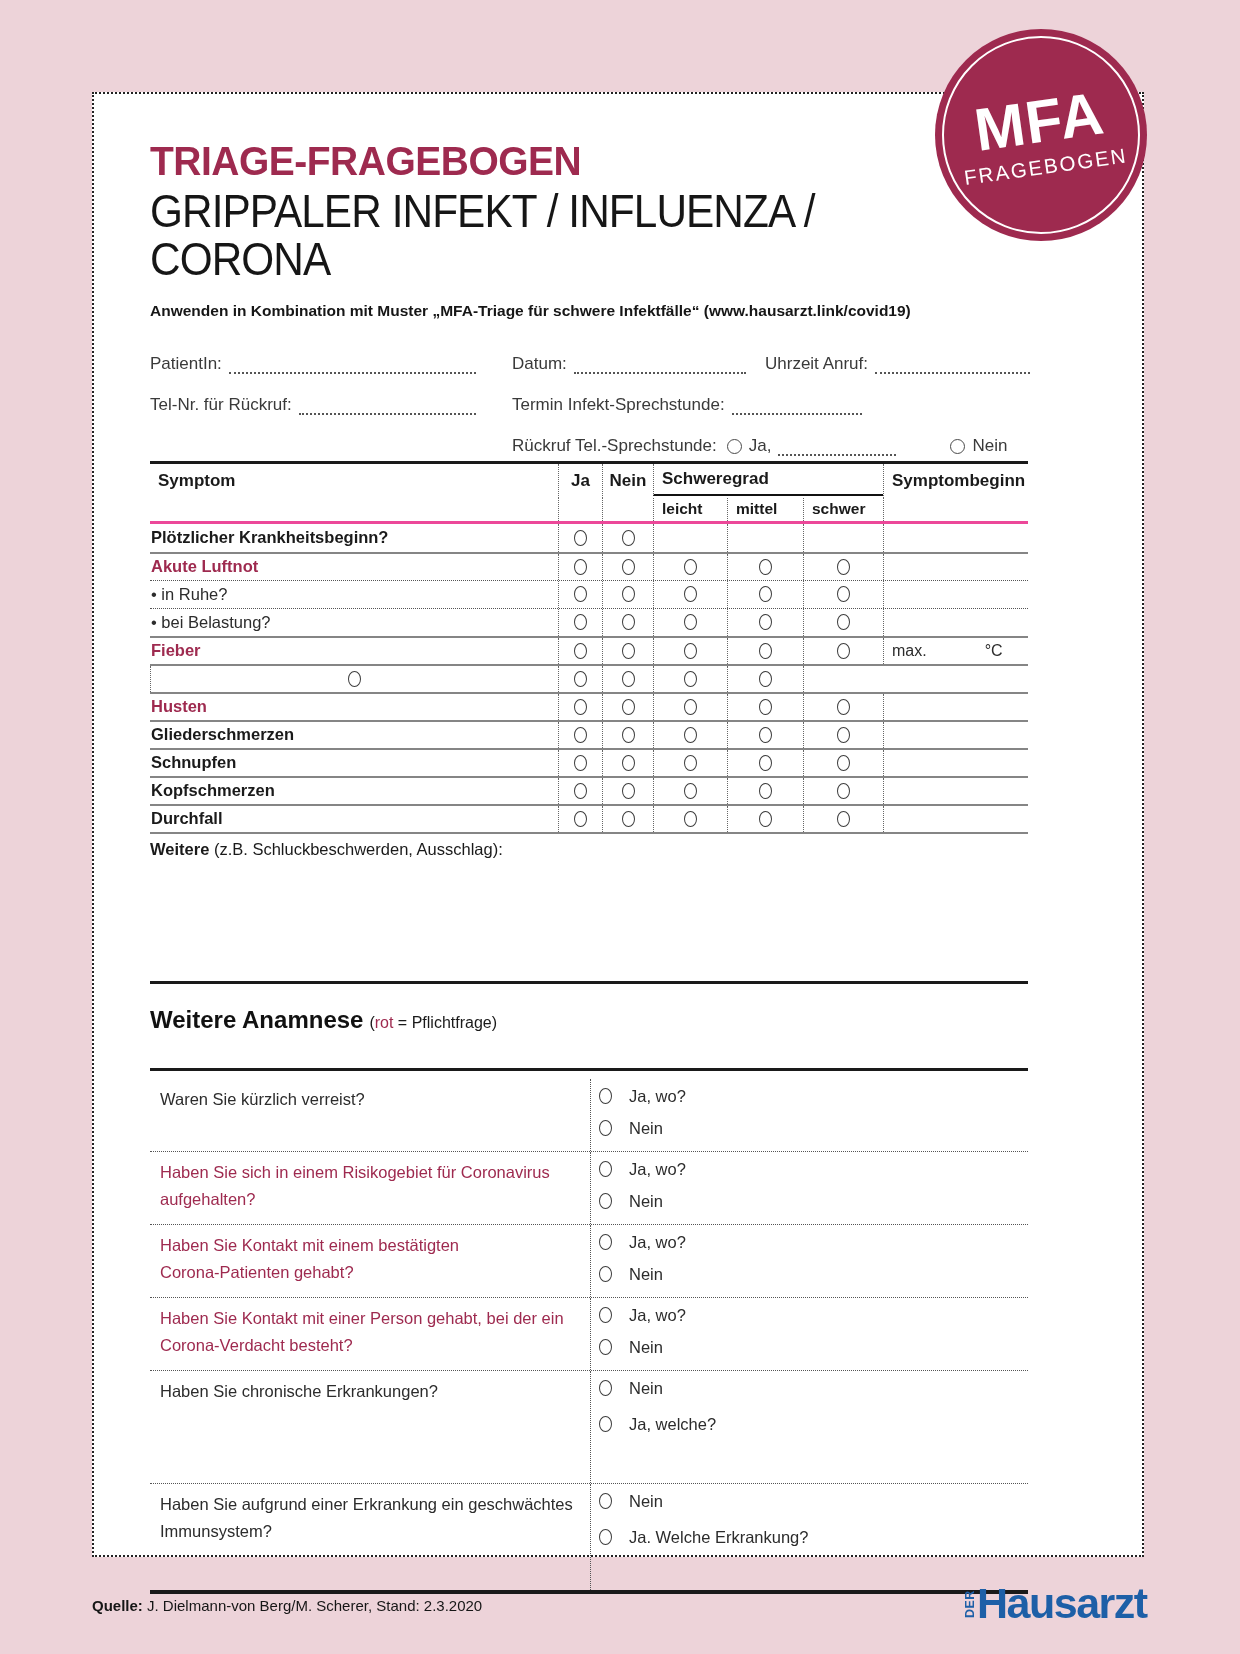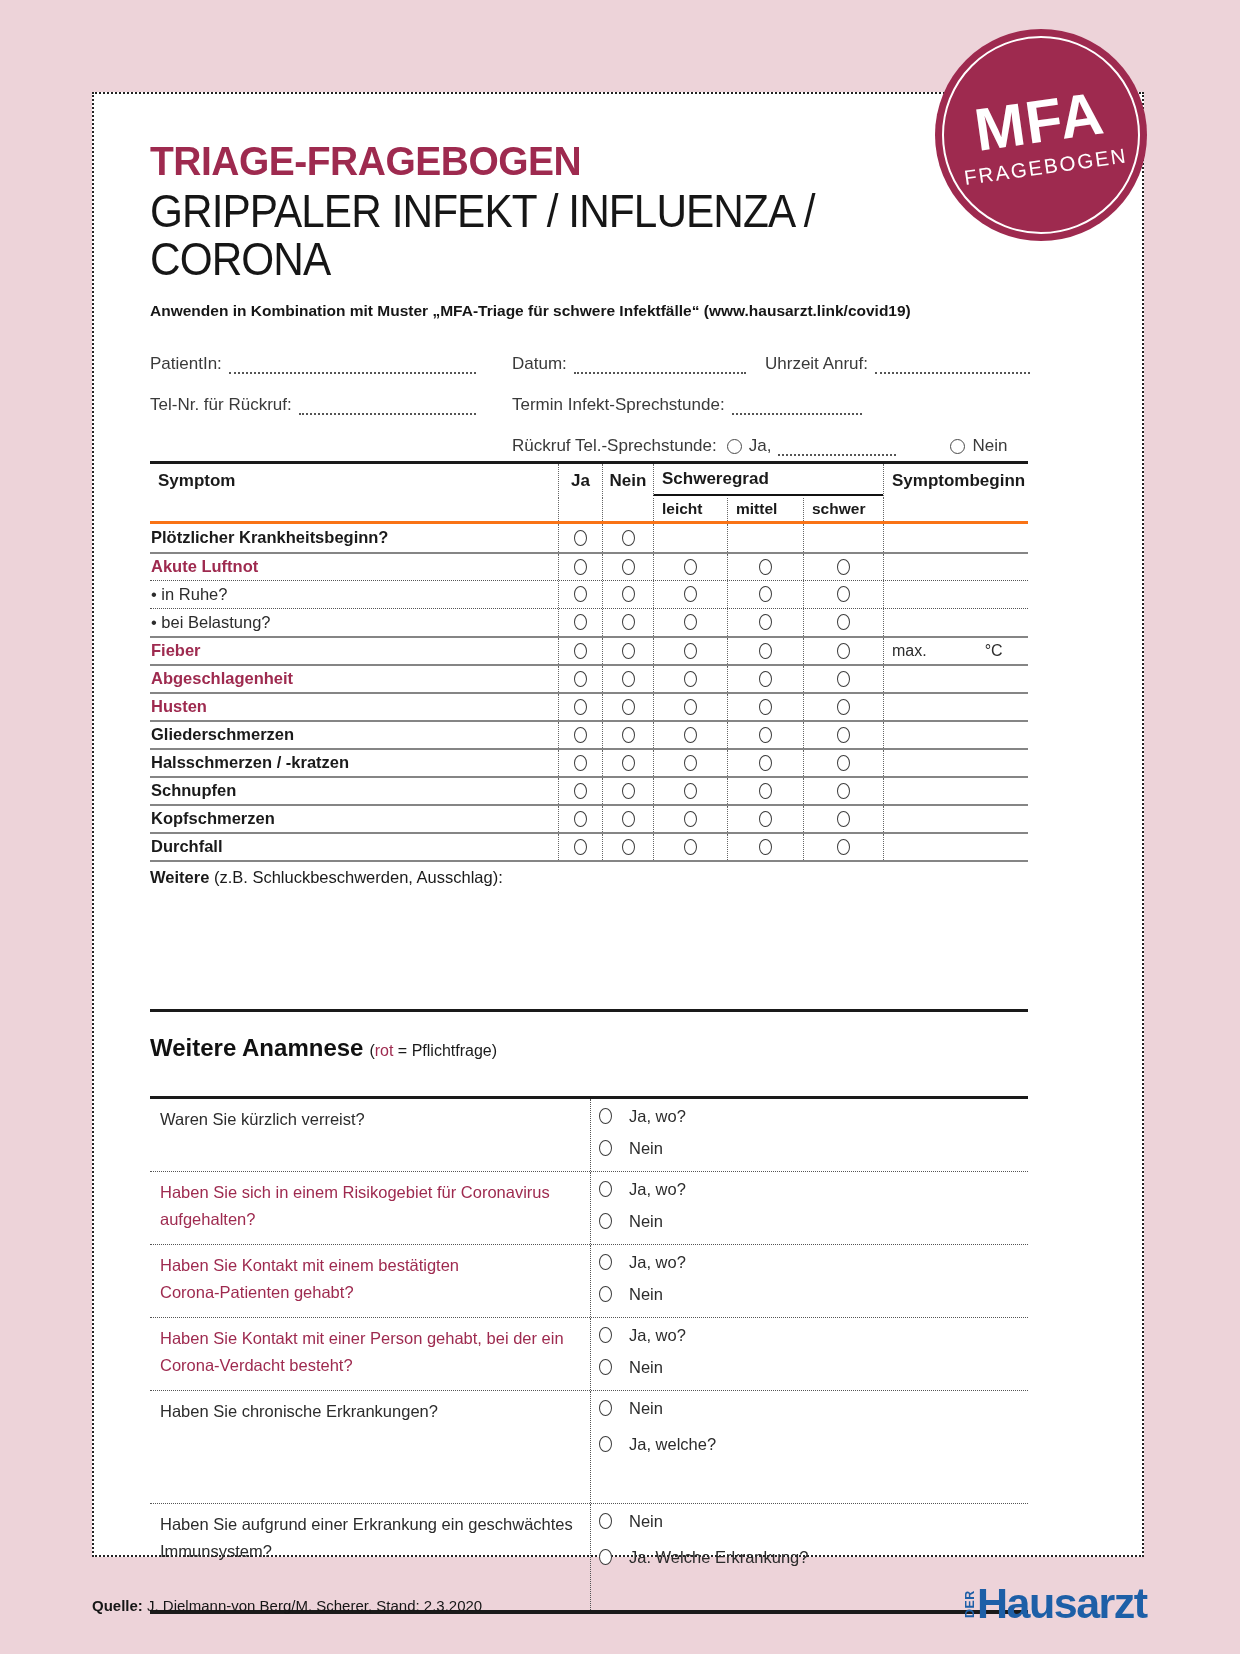--- a/index.html
+++ b/index.html
@@ -56,21 +56,21 @@
     display:inline-block; width:15px; height:15px; border-radius:50%;
     border:1.5px solid #4a4a4a; background:#fff; margin:0 7px 2px 10px; flex:none;
   }
   
   .sect { margin-top:22px; font-size:24px; font-weight:bold; color:#111; }
   .sect .hint { font-size:16px; font-weight:normal; margin-left:6px; color:#1a1a1a; }
   .hint .red { color:#9e2a4f; }
   
   .stable { margin-top:5px; border-top:3px solid #1a1a1a; border-bottom:3px solid #1a1a1a; width:878px; }
   .thead-top { display:grid; grid-template-columns:408px 44px 51px 230px 1fr; height:34px; }
-  .thead-sub { display:grid; grid-template-columns:408px 44px 51px 74px 76px 80px 1fr; height:26px; border-bottom:3px solid #f97316; }
+  .thead-sub { display:grid; grid-template-columns:408px 44px 51px 74px 76px 80px 1fr; height:26px; border-bottom:3px solid #ec4899; }
   .hc { display:flex; align-items:center; font-weight:bold; font-size:17px; padding-left:8px; }
   .hc.ctr { justify-content:center; padding-left:0; }
   .bl { border-left:1px dotted #666; }
   .schwere { border-bottom:2px solid #111; margin-bottom:2px; }
   .hc.sub { font-size:15.5px; }
   .srow { display:grid; grid-template-columns:408px 44px 51px 74px 76px 80px 1fr; height:28px; border-top:2px solid #858585; }
   .srow.first { border-top:none; }
   .srow.dot { border-top:1.5px dotted #555; }
   .sc { display:flex; align-items:center; justify-content:center; height:100%; }
   .sc.lbl { justify-content:flex-start; font-weight:bold; font-size:16.5px; padding-left:1px; }
@@ -79,21 +79,21 @@
   .radio {
     display:inline-block; width:13px; height:16px; border-radius:50%;
     border:1.4px solid #3c3c3c; background:#fff;
   }
   .sc.beg { justify-content:flex-start; padding-left:8px; font-size:16px; color:#2c2c2c; gap:58px; }
   .anderes { border-top:2px solid #858585; height:149px; padding-top:6px; font-size:16.5px; }
   .anderes b { font-weight:bold; }
   
   .atable { margin-top:34px; border-top:3px solid #1a1a1a; border-bottom:4px solid #1a1a1a; width:878px; }
   .arow { display:grid; grid-template-columns:440px 1fr; border-top:1.5px dotted #555; }
-  .arow.first { border-top:none; }
+  .arow.first { border-top:none;margin-top:8px; }
   .q { padding:7px 10px 0 10px; font-size:16.5px; line-height:27px; color:#2c2c2c; }
   .arow.red .q { color:#9e2a4f; }
   .a { border-left:1.5px dotted #555; padding:8px 0 0 8px; display:flex; flex-direction:column; }
   .opt { display:flex; align-items:center; gap:17px; font-size:16.5px; color:#2c2c2c; margin-bottom:13px; }
   .h63 { min-height:62px; } .h56 { min-height:55px; } .h57 { min-height:56px; }
   .h61 { min-height:60px; } .h114 { min-height:113px; } .h108 { min-height:107px; }
   .arow.h114 .opt { margin-bottom:17px; }
   .arow.h108 .opt { margin-bottom:17px; }
   
   .quelle { position:absolute; left:92px; top:1597px; font-size:15px; color:#161616; }
@@ -265,21 +265,20 @@
         </div>
       <div class="sc bl">
           <span class="radio"></span>
         </div>
       <div class="sc bl beg">
         <span>max.</span>
         <span>°C</span>
       </div>
     </div>
     <div class="srow red">
-      <div class="sc lbl">Abgeschlagenheit</div>
       <div class="sc bl">
           <span class="radio"></span>
         </div>
       <div class="sc bl">
           <span class="radio"></span>
         </div>
       <div class="sc bl">
           <span class="radio"></span>
         </div>
       <div class="sc bl">
@@ -304,39 +303,20 @@
       <div class="sc bl">
           <span class="radio"></span>
         </div>
       <div class="sc bl">
           <span class="radio"></span>
         </div>
       <div class="sc bl"></div>
     </div>
     <div class="srow">
       <div class="sc lbl">Gliederschmerzen</div>
-      <div class="sc bl">
-          <span class="radio"></span>
-        </div>
-      <div class="sc bl">
-          <span class="radio"></span>
-        </div>
-      <div class="sc bl">
-          <span class="radio"></span>
-        </div>
-      <div class="sc bl">
-          <span class="radio"></span>
-        </div>
-      <div class="sc bl">
-          <span class="radio"></span>
-        </div>
-      <div class="sc bl"></div>
-    </div>
-    <div class="srow">
-      <div class="sc lbl">Halsschmerzen / -kratzen</div>
       <div class="sc bl">
           <span class="radio"></span>
         </div>
       <div class="sc bl">
           <span class="radio"></span>
         </div>
       <div class="sc bl">
           <span class="radio"></span>
         </div>
       <div class="sc bl">

